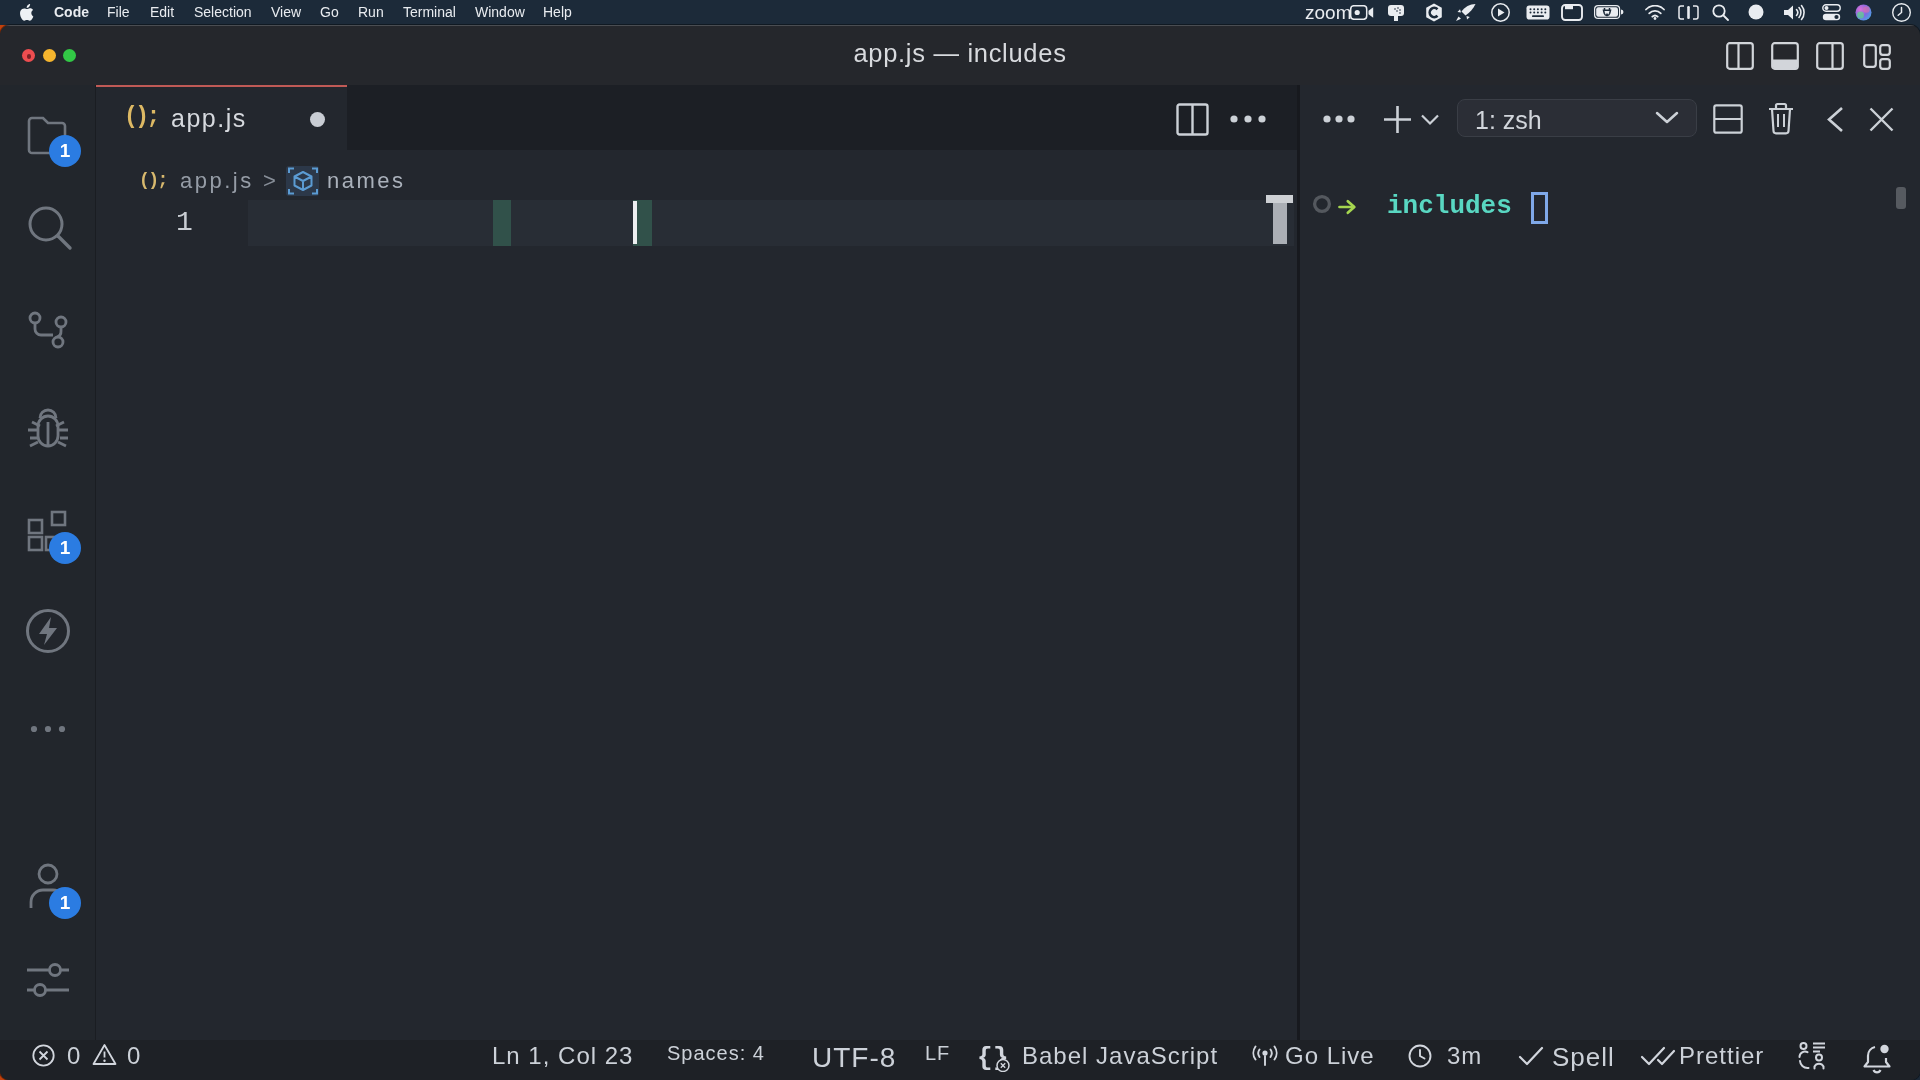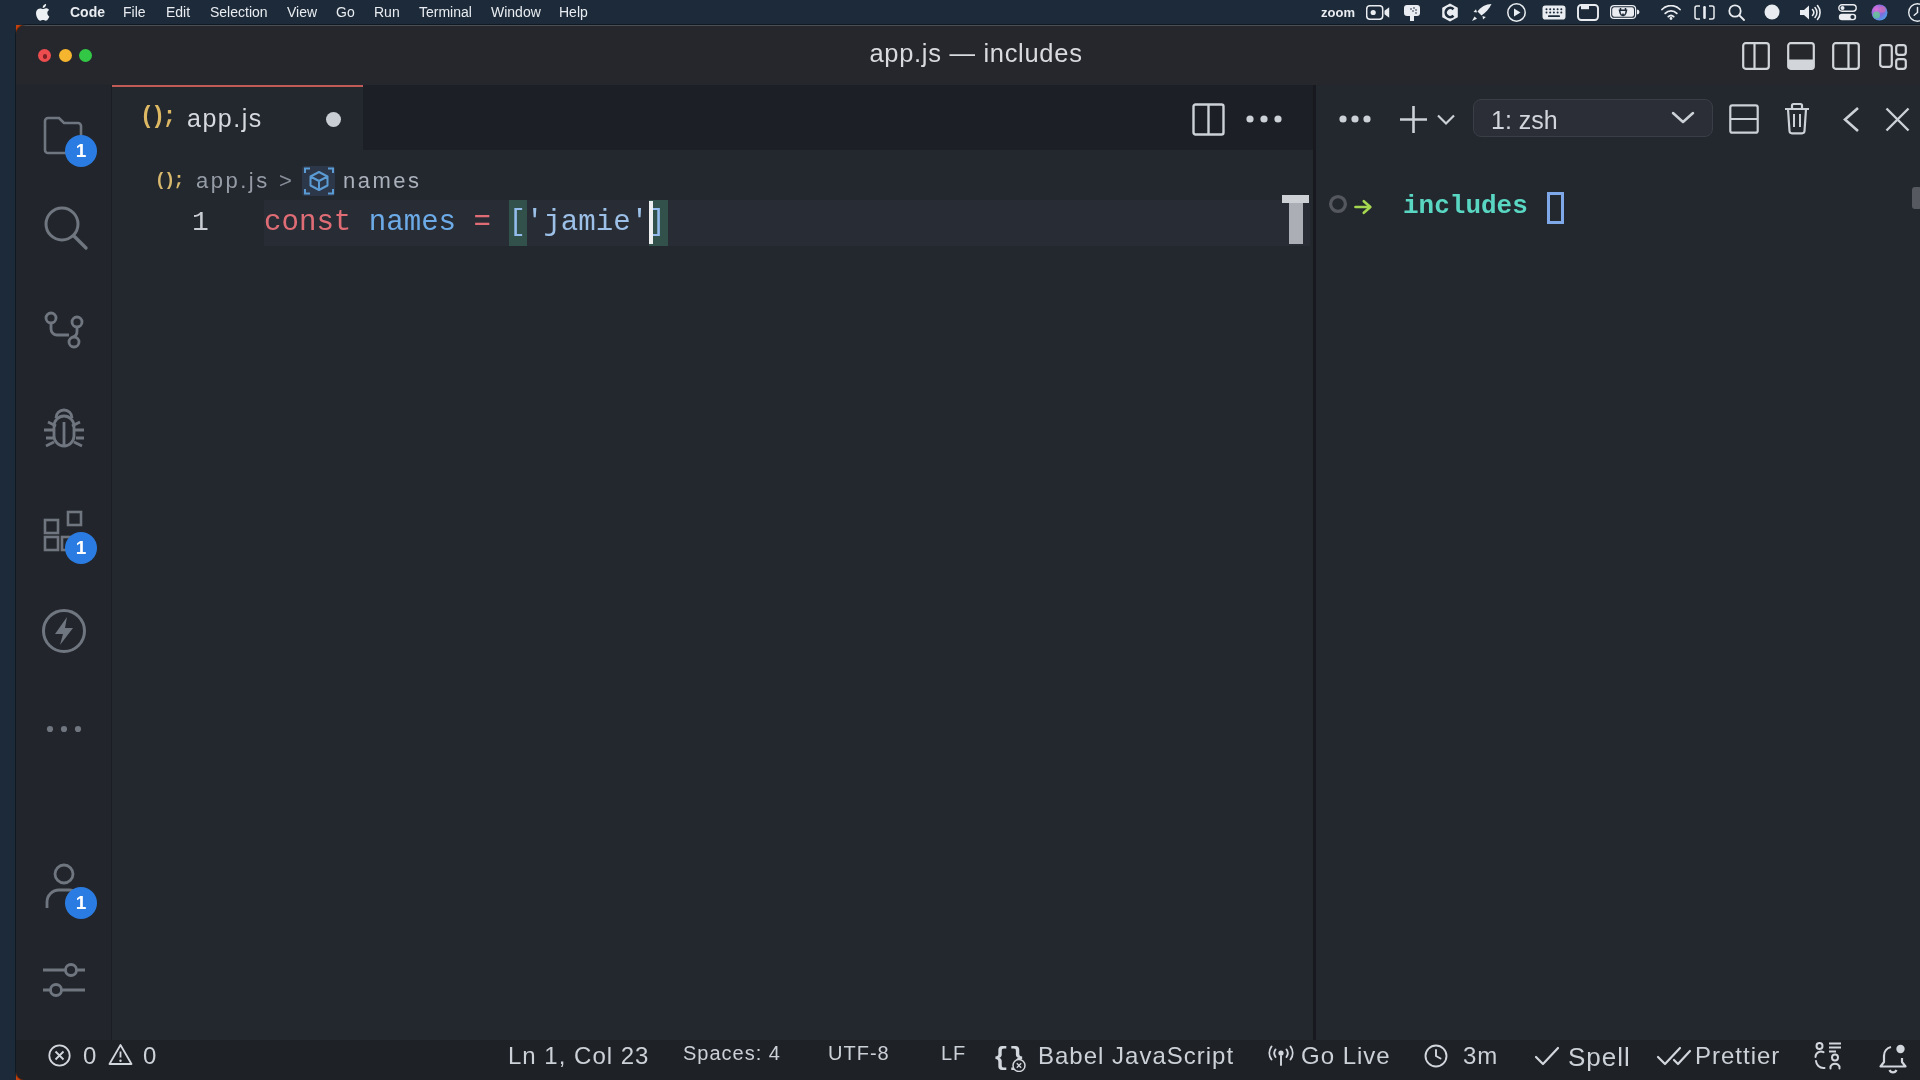--- a/index.html
+++ b/index.html
@@ -1,18 +1,18 @@
 <!DOCTYPE html>
 <html><head>
 <meta charset="utf-8">
 <style>
   * { margin:0; padding:0; box-sizing:border-box; }
   html,body { width:1920px; height:1080px; overflow:hidden; background:#1c2a39; font-family:"Liberation Sans",sans-serif; }
   .abs { position:absolute; }
-  #desktop { position:absolute; inset:0; width:1528px; height:1080px; background:#c2410c;margin-left:16px; }
+  #desktop { position:absolute; inset:0; width:1528px; height:1080px; background:#c2410c; }
   
   #menubar { position:absolute; top:0; left:0; width:1920px; height:25px; background:#1c2a39; color:#e9ecf0; font-size:14px; }
   #menubar .mi { position:absolute; top:3px; line-height:19px; }
   
   #window { position:absolute; top:25px; left:0; width:1920px; height:1055px; background:#22262c; border-radius:10px 10px 9px 9px; overflow:hidden; box-shadow:0 0 0 1px rgba(0,0,0,.4); }
   #page { position:absolute; top:-25px; left:0; width:1920px; height:1080px; }
   #titlebar { position:absolute; top:25px; left:0; width:1920px; height:60px; background:#25272c; border-top:1px solid #4a4d52; }
   .tl { position:absolute; top:49px; width:13px; height:13px; border-radius:50%; }
   #title { position:absolute; top:39px; left:0; width:1920px; text-align:center; font-size:25.5px; letter-spacing:0.7px; color:#d8dade; }
   
@@ -42,21 +42,21 @@
     <span class="mi" style="left:54px;font-weight:bold">Code</span>
     <span class="mi" style="left:107px">File</span>
     <span class="mi" style="left:150px">Edit</span>
     <span class="mi" style="left:194px">Selection</span>
     <span class="mi" style="left:271px">View</span>
     <span class="mi" style="left:320px">Go</span>
     <span class="mi" style="left:358px">Run</span>
     <span class="mi" style="left:403px">Terminal</span>
     <span class="mi" style="left:475px">Window</span>
     <span class="mi" style="left:543px">Help</span>
-    <span class="mi" style="left:1305px;font-weight:bold;font-size:13px">zoom</span>
+    <span class="mi" style="left:1305px;font-weight:normal;font-size:19px">zoom</span>
 
     <svg class="abs" style="left:1350px;top:5px" width="24" height="15" viewBox="0 0 24 15">
         <rect x="0.7" y="0.7" width="16" height="13.6" rx="3.2" fill="none" stroke="#e9ecf0" stroke-width="1.5"></rect>
         <circle cx="7.2" cy="7.5" r="2.6" fill="#e9ecf0"></circle>
         <path d="M18.5 5.8 L23.2 2.2 V12.8 L18.5 9.2 Z" fill="#e9ecf0"></path>
       </svg>
 
     <svg class="abs" style="left:1387px;top:4px" width="18" height="17" viewBox="0 0 18 17">
         <path d="M1 4 a3 3 0 0 1 3 -3 h10 a3 3 0 0 1 3 3 v5 a3 3 0 0 1 -3 3 h-10 a3 3 0 0 1 -3 -3 z" fill="#e9ecf0"></path>
         <circle cx="8" cy="5" r="0.8" fill="#1c2a39"></circle>
@@ -261,21 +261,20 @@
         <svg class="abs" style="left:288px;top:167px" width="30" height="28" viewBox="0 0 30 28">
           <path d="M1 6 V1.5 H6 M24 1.5 H29 V6 M29 22 V26.5 H24 M6 26.5 H1 V22" stroke="#5b9bd3" stroke-width="2" fill="none"></path>
           <path d="M15 5 L23.5 9.5 V18.5 L15 23 L6.5 18.5 V9.5 Z M6.5 9.5 L15 14 L23.5 9.5 M15 14 V23" stroke="#5b9bd3" stroke-width="2" fill="none" stroke-linejoin="round"></path>
         </svg>
       <div class="abs" style="left:327px;top:168px;font-size:22px;letter-spacing:2.5px;color:#aab1bb">names</div>
       <div id="codearea"></div>
       <div id="linehl"></div>
       <div class="abs code" style="left:176px;top:200px;color:#c9cdd3;font-size:28px;line-height:46px">1</div>
       <div class="abs" style="left:492.5px;top:200px;width:18.5px;height:46px;background:#31514a"></div>
       <div class="abs" style="left:632.5px;top:200px;width:19px;height:46px;background:#31514a"></div>
-      <div class="abs code" style="left:248px;top:200px"><span style="color:#e06c75">const</span> <span style="color:#6cabe8">names</span> <span style="color:#e06c75">=</span> <span style="color:#93bbec">[</span><span style="color:#9cc0e8">'jamie'</span><span style="color:#93bbec">]</span></div>
       <div class="abs" style="left:632.5px;top:201px;width:4.2px;height:43px;background:#eceef0"></div>
       <div class="abs" style="left:1266px;top:195px;width:27px;height:8px;background:#cdd0d4"></div>
       <div class="abs" style="left:1273px;top:203px;width:14px;height:41px;background:#abafb5"></div>
       <svg class="abs" style="left:1176px;top:103px" width="33" height="33" viewBox="0 0 33 33">
           <rect x="1.5" y="1.5" width="30" height="30" rx="2" fill="none" stroke="#ccd1d7" stroke-width="2.4"></rect>
           <path d="M16.5 2 V31" stroke="#ccd1d7" stroke-width="2.4"></path>
         </svg>
       <svg class="abs" style="left:1229px;top:114px" width="38" height="10" viewBox="0 0 38 10">
           <circle cx="5" cy="5" r="3.6" fill="#ccd1d7"></circle>
           <circle cx="19" cy="5" r="3.6" fill="#ccd1d7"></circle>
@@ -376,21 +375,21 @@
 
       <svg class="abs" style="left:1862px;top:1042px" width="30" height="32" viewBox="0 0 30 32">
           <path d="M13 5 a9 9 0 0 0 -7 8.8 V20 l-3.5 4.5 h25 L24 20 v-4" fill="none" stroke="#d2d6dd" stroke-width="2.2" stroke-linejoin="round"></path>
           <path d="M11.5 28 a3.8 3.8 0 0 0 7 0" fill="none" stroke="#d2d6dd" stroke-width="2.2"></path>
           <circle cx="22.5" cy="7" r="4.2" fill="#d2d6dd"></circle>
         </svg>
       <span class="abs" style="left:67px;top:1042px;font-size:24px;letter-spacing:1px;color:#ccd1d8">0</span>
       <span class="abs" style="left:127px;top:1042px;font-size:24px;letter-spacing:1px;color:#ccd1d8">0</span>
       <span class="abs" style="left:492px;top:1042px;font-size:24px;letter-spacing:1px;color:#ccd1d8">Ln 1, Col 23</span>
       <span class="abs" style="left:667px;top:1042px;font-size:20px;letter-spacing:1px;color:#ccd1d8">Spaces: 4</span>
-      <span class="abs" style="left:812px;top:1042px;font-size:20px;letter-spacing:1px;color:#ccd1d8">UTF-8</span>
+      <span class="abs" style="left:812px;top:1042px;font-size:28px;letter-spacing:1px;color:#ccd1d8">UTF-8</span>
       <span class="abs" style="left:925px;top:1042px;font-size:20px;letter-spacing:1px;color:#ccd1d8">LF</span>
       <span class="abs" style="left:1022px;top:1042px;font-size:24px;letter-spacing:1px;color:#ccd1d8">Babel JavaScript</span>
       <span class="abs" style="left:1285px;top:1042px;font-size:24px;letter-spacing:1px;color:#ccd1d8">Go Live</span>
       <span class="abs" style="left:1447px;top:1042px;font-size:24px;letter-spacing:1px;color:#ccd1d8">3m</span>
       <span class="abs" style="left:1552px;top:1042px;font-size:26px;letter-spacing:1px;color:#ccd1d8">Spell</span>
       <span class="abs" style="left:1679px;top:1042px;font-size:24px;letter-spacing:1px;color:#ccd1d8">Prettier</span>
     </div>
   </div>
 </div>
 

